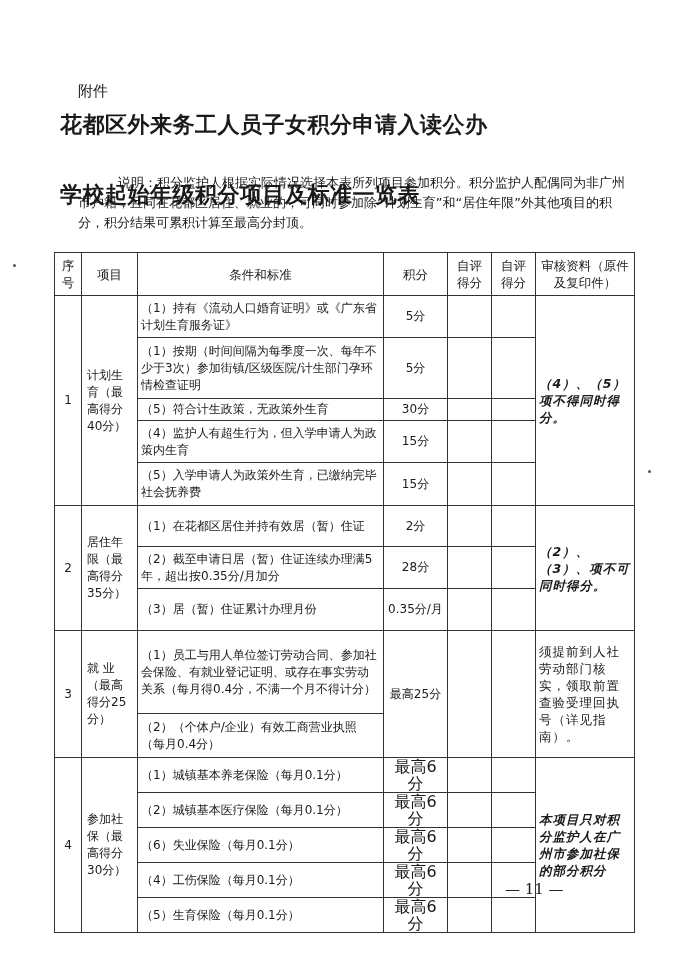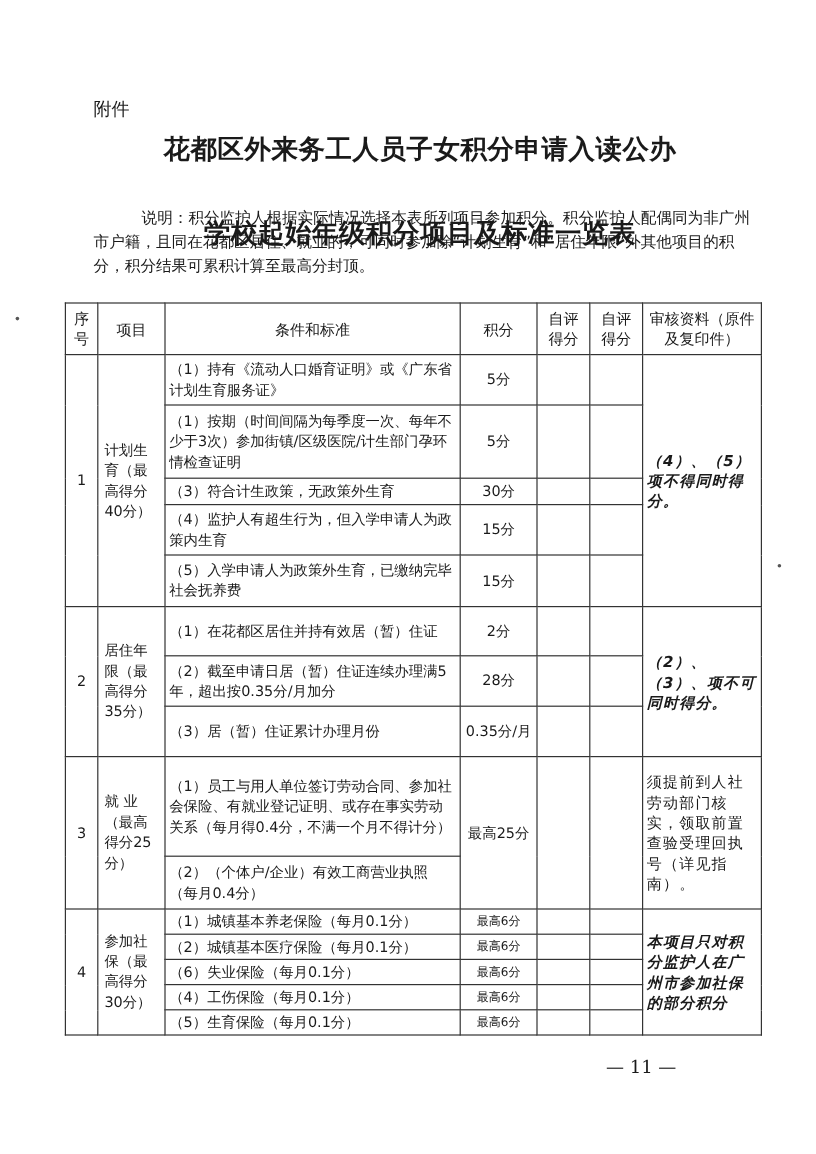--- a/index.html
+++ b/index.html
@@ -1,35 +1,35 @@
 <!DOCTYPE html>
 <html><head>
 <meta charset="utf-8">
 <style>
   html, body { margin:0; padding:0; }
   body { width:680px; height:962px; background:#ffffff; position:relative; overflow:hidden;
          font-family:"DejaVu Serif", "Liberation Serif", serif; color:#1a1a1a; }
   .abs { position:absolute; }
   .attach { left:78px; top:82px; font-size:15px; font-family:"DejaVu Sans","Liberation Sans",sans-serif; }
-  .title { left:60px; width:580px; text-align:center; font-size:22px; font-weight:bold; letter-spacing:0.5px;
+  .title { left:60px; width:580px; font-size:22px; font-weight:bold; letter-spacing:0.5px;
            font-family:"DejaVu Sans","Liberation Sans",sans-serif; }
   .t1 { top:110px; }
   .t2 { top:140px;margin-top:40px; }
   .note { left:78px; width:552px; top:173px; font-size:13px; line-height:20px;
           font-family:"DejaVu Sans","Liberation Sans",sans-serif; }
   .note .indent { display:inline-block; width:40px; }
   table.grid { position:absolute; left:54px; top:252px; width:580px; border-collapse:collapse; table-layout:fixed;
                font-size:12px; font-family:"DejaVu Sans","Liberation Sans",sans-serif; }
   table.grid td, table.grid th { border:1.3px solid #333; padding:0 3px; vertical-align:middle; line-height:17px; }
   table.grid th { font-weight:normal; text-align:center; font-size:12.5px; height:42px; }
   .c-seq { text-align:center; }
   .c-item { text-align:left; padding-left:5px !important; }
   .c-cond { text-align:left; }
   .c-score { text-align:center; }
-  .c-small { font-size:10px; }
+  .c-small { font-size:16px; }
   .c-mat { text-align:left; font-size:12.5px; letter-spacing:1px; }
   .bold { font-weight:bold;font-style:italic; }
   .pagenum { left:505px; top:880px; font-size:15px; }
   .dot { width:3px; height:3px; background:#555; border-radius:50%; }
 </style>
 </head>
 <body>
 
 <div class="abs attach">附件</div>
 <div class="abs title t1">花都区外来务工人员子女积分申请入读公办</div>
@@ -69,21 +69,21 @@
     <td></td>
     <td rowspan="5" class="c-mat bold">（4）、（5）项不得同时得分。</td>
   </tr>
   <tr style="height:61px">
     <td class="c-cond">（1）按期（时间间隔为每季度一次、每年不少于3次）参加街镇/区级医院/计生部门孕环情检查证明</td>
     <td class="c-score">5分</td>
     <td></td>
     <td></td>
   </tr>
   <tr style="height:22px">
-    <td class="c-cond">（3）符合计生政策，无政策外生育</td>
+    <td class="c-cond">（5）符合计生政策，无政策外生育</td>
     <td class="c-score">30分</td>
     <td></td>
     <td></td>
   </tr>
   <tr style="height:42px">
     <td class="c-cond">（4）监护人有超生行为，但入学申请人为政策内生育</td>
     <td class="c-score">15分</td>
     <td></td>
     <td></td>
   </tr>

